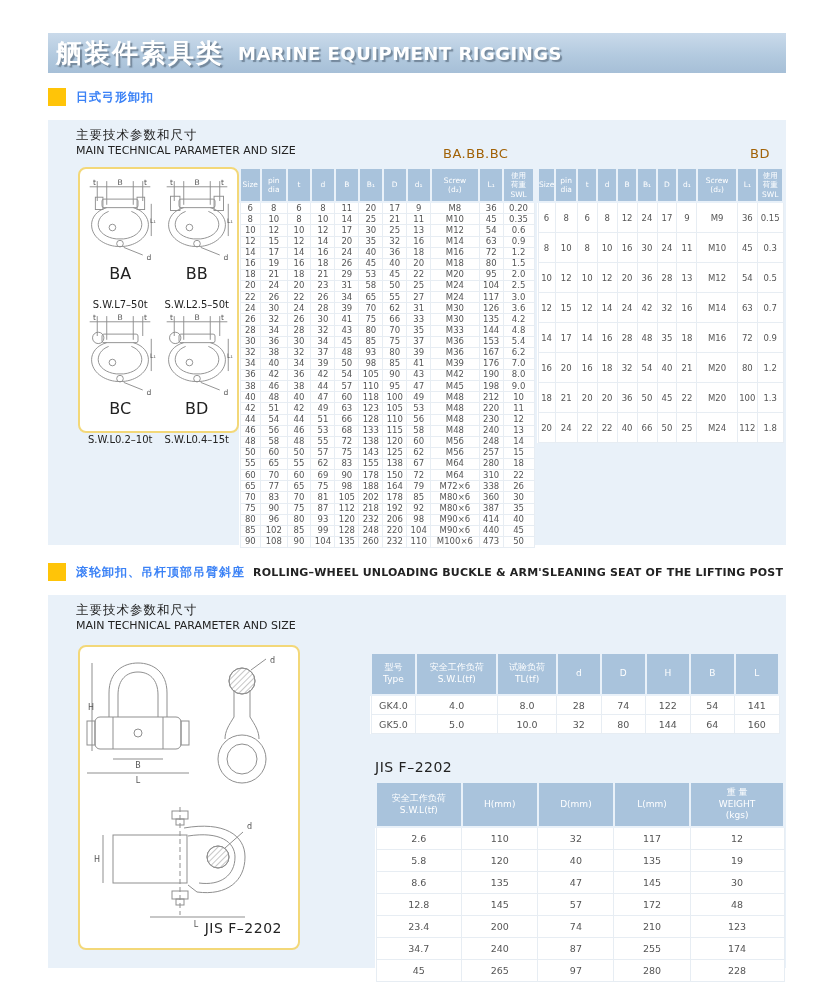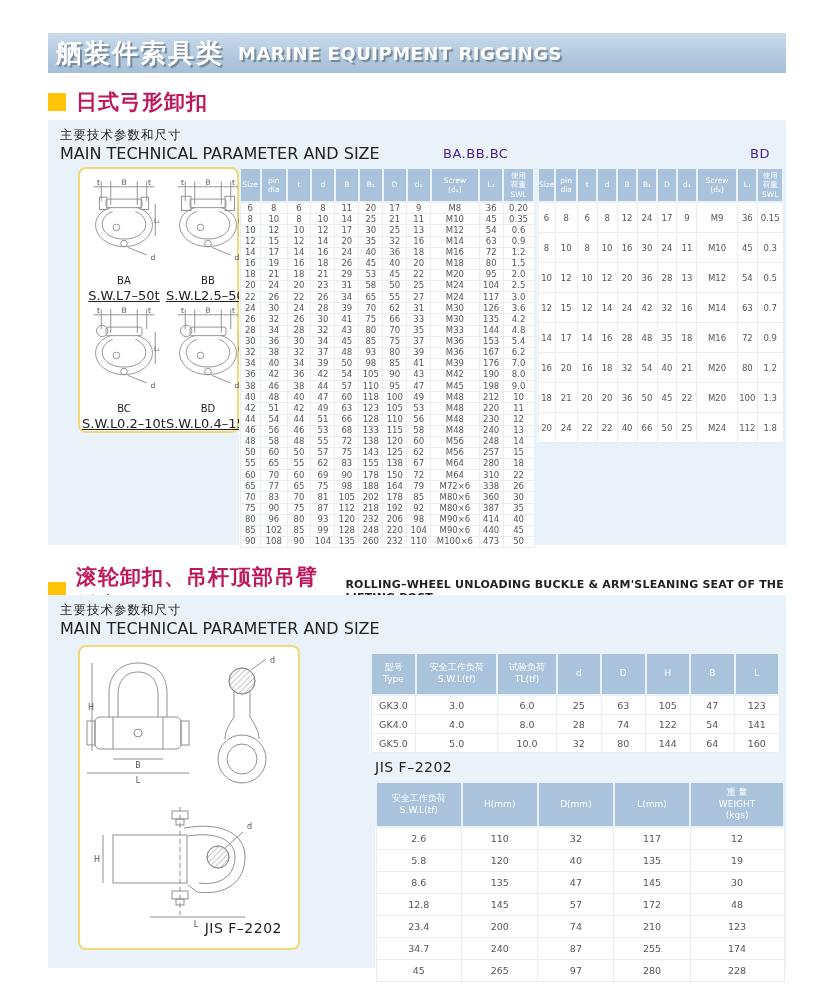--- a/index.html
+++ b/index.html
@@ -12,40 +12,40 @@
             background:linear-gradient(180deg,#cadaea 0%,#b3cadf 55%,#a6bfd7 100%);
             display:flex; align-items:center; padding-left:8px; }
   .banner .zh { font-size:26px; font-weight:bold; color:#fff; letter-spacing:2px;
                 text-shadow:2px 2px 1px rgba(96,115,134,.75); }
   .banner .en { font-size:18px; font-weight:bold; color:#fff; margin-left:14px; letter-spacing:.5px;
                 text-shadow:2px 2px 1px rgba(96,115,134,.75); }
 
   
   .sec-head { position:absolute; left:48px; display:flex; align-items:center; }
   .sec-head .bullet { width:18px; height:18px; background:#ffc408; margin-right:10px; flex:0 0 auto; }
-  .sec-head .zh { font-size:21px; font-weight:bold; color:#be185d; letter-spacing:1px; }
+  .sec-head .zh { font-size:12px; font-weight:bold; color:#3b82f6; letter-spacing:1px; }
   .sec-head .en { font-size:11px; font-weight:bold; color:#222; margin-left:8px; letter-spacing:.2px; }
 
   
   .panel { position:absolute; left:48px; width:738px; background:#e9f1f9; }
   #panel1 { top:120px; height:425px; }
   #panel2 { top:595px; height:373px; }
-  .param { position:absolute; left:12px; top:7px; }
+  .param { position:absolute; left:28px; top:7px; }
   .param .zh { font-size:12.5px; color:#222; letter-spacing:1px; }
-  .param .en { font-size:16px; color:#222; margin-top:0; }
-
-  .tbl-caption { position:absolute; font-size:13px; color:#4c1d95; letter-spacing:.5px;text-align:center; }
+  .param .en { font-size:11px; color:#222; margin-top:0; }
+
+  .tbl-caption { position:absolute; font-size:13px; color:#a16207; letter-spacing:.5px;text-align:center; }
 
   
   .diagbox { position:absolute; background:#fff; border:2px solid #f3d879; border-radius:8px; }
   #diag1 { left:30px; top:47px; width:161px; height:266px; padding:6px 2px;
            display:grid; grid-template-columns:1fr 1fr; grid-template-rows:1fr 1fr; }
   .fig { display:flex; flex-direction:column; align-items:center; }
-  .fig .code { font-size:10px; color:#222; margin-top:12px; }
-  .fig .swl  { font-size:13px;  color:#222; margin-top:2px; white-space:nowrap;text-decoration:underline; }
+  .fig .code { font-size:16px; color:#222; margin-top:1px; }
+  .fig .swl  { font-size:10px;  color:#222; margin-top:16px; white-space:nowrap; }
   #diag2 { left:30px; top:50px; width:222px; height:305px; padding:8px 4px; }
   .diag-caption { position:absolute; right:16px; bottom:12px; font-size:14px; color:#222; letter-spacing:.5px; }
   svg text { fill:#555; font-family:"DejaVu Sans", sans-serif; }
 
   
   table { border-collapse:collapse; table-layout:fixed; background:#fff; position:absolute; }
   th { background:#a9c3dc; color:#fff; font-weight:normal; text-align:center;
        white-space:pre-line; border:2px solid #e9f1f9; vertical-align:middle; }
   td { text-align:center; color:#555; border:1px solid #e7edf3; background:#fff; }
 
@@ -848,30 +848,20 @@
 TL(tf)</th>
             <th>d</th>
             <th>D</th>
             <th>H</th>
             <th>B</th>
             <th>L</th>
           </tr>
         </thead>
         <tbody>
           <tr>
-            <td>GK3.0</td>
-            <td>3.0</td>
-            <td>6.0</td>
-            <td>25</td>
-            <td>63</td>
-            <td>105</td>
-            <td>47</td>
-            <td>123</td>
-          </tr>
-          <tr>
             <td>GK4.0</td>
             <td>4.0</td>
             <td>8.0</td>
             <td>28</td>
             <td>74</td>
             <td>122</td>
             <td>54</td>
             <td>141</td>
           </tr>
           <tr>

